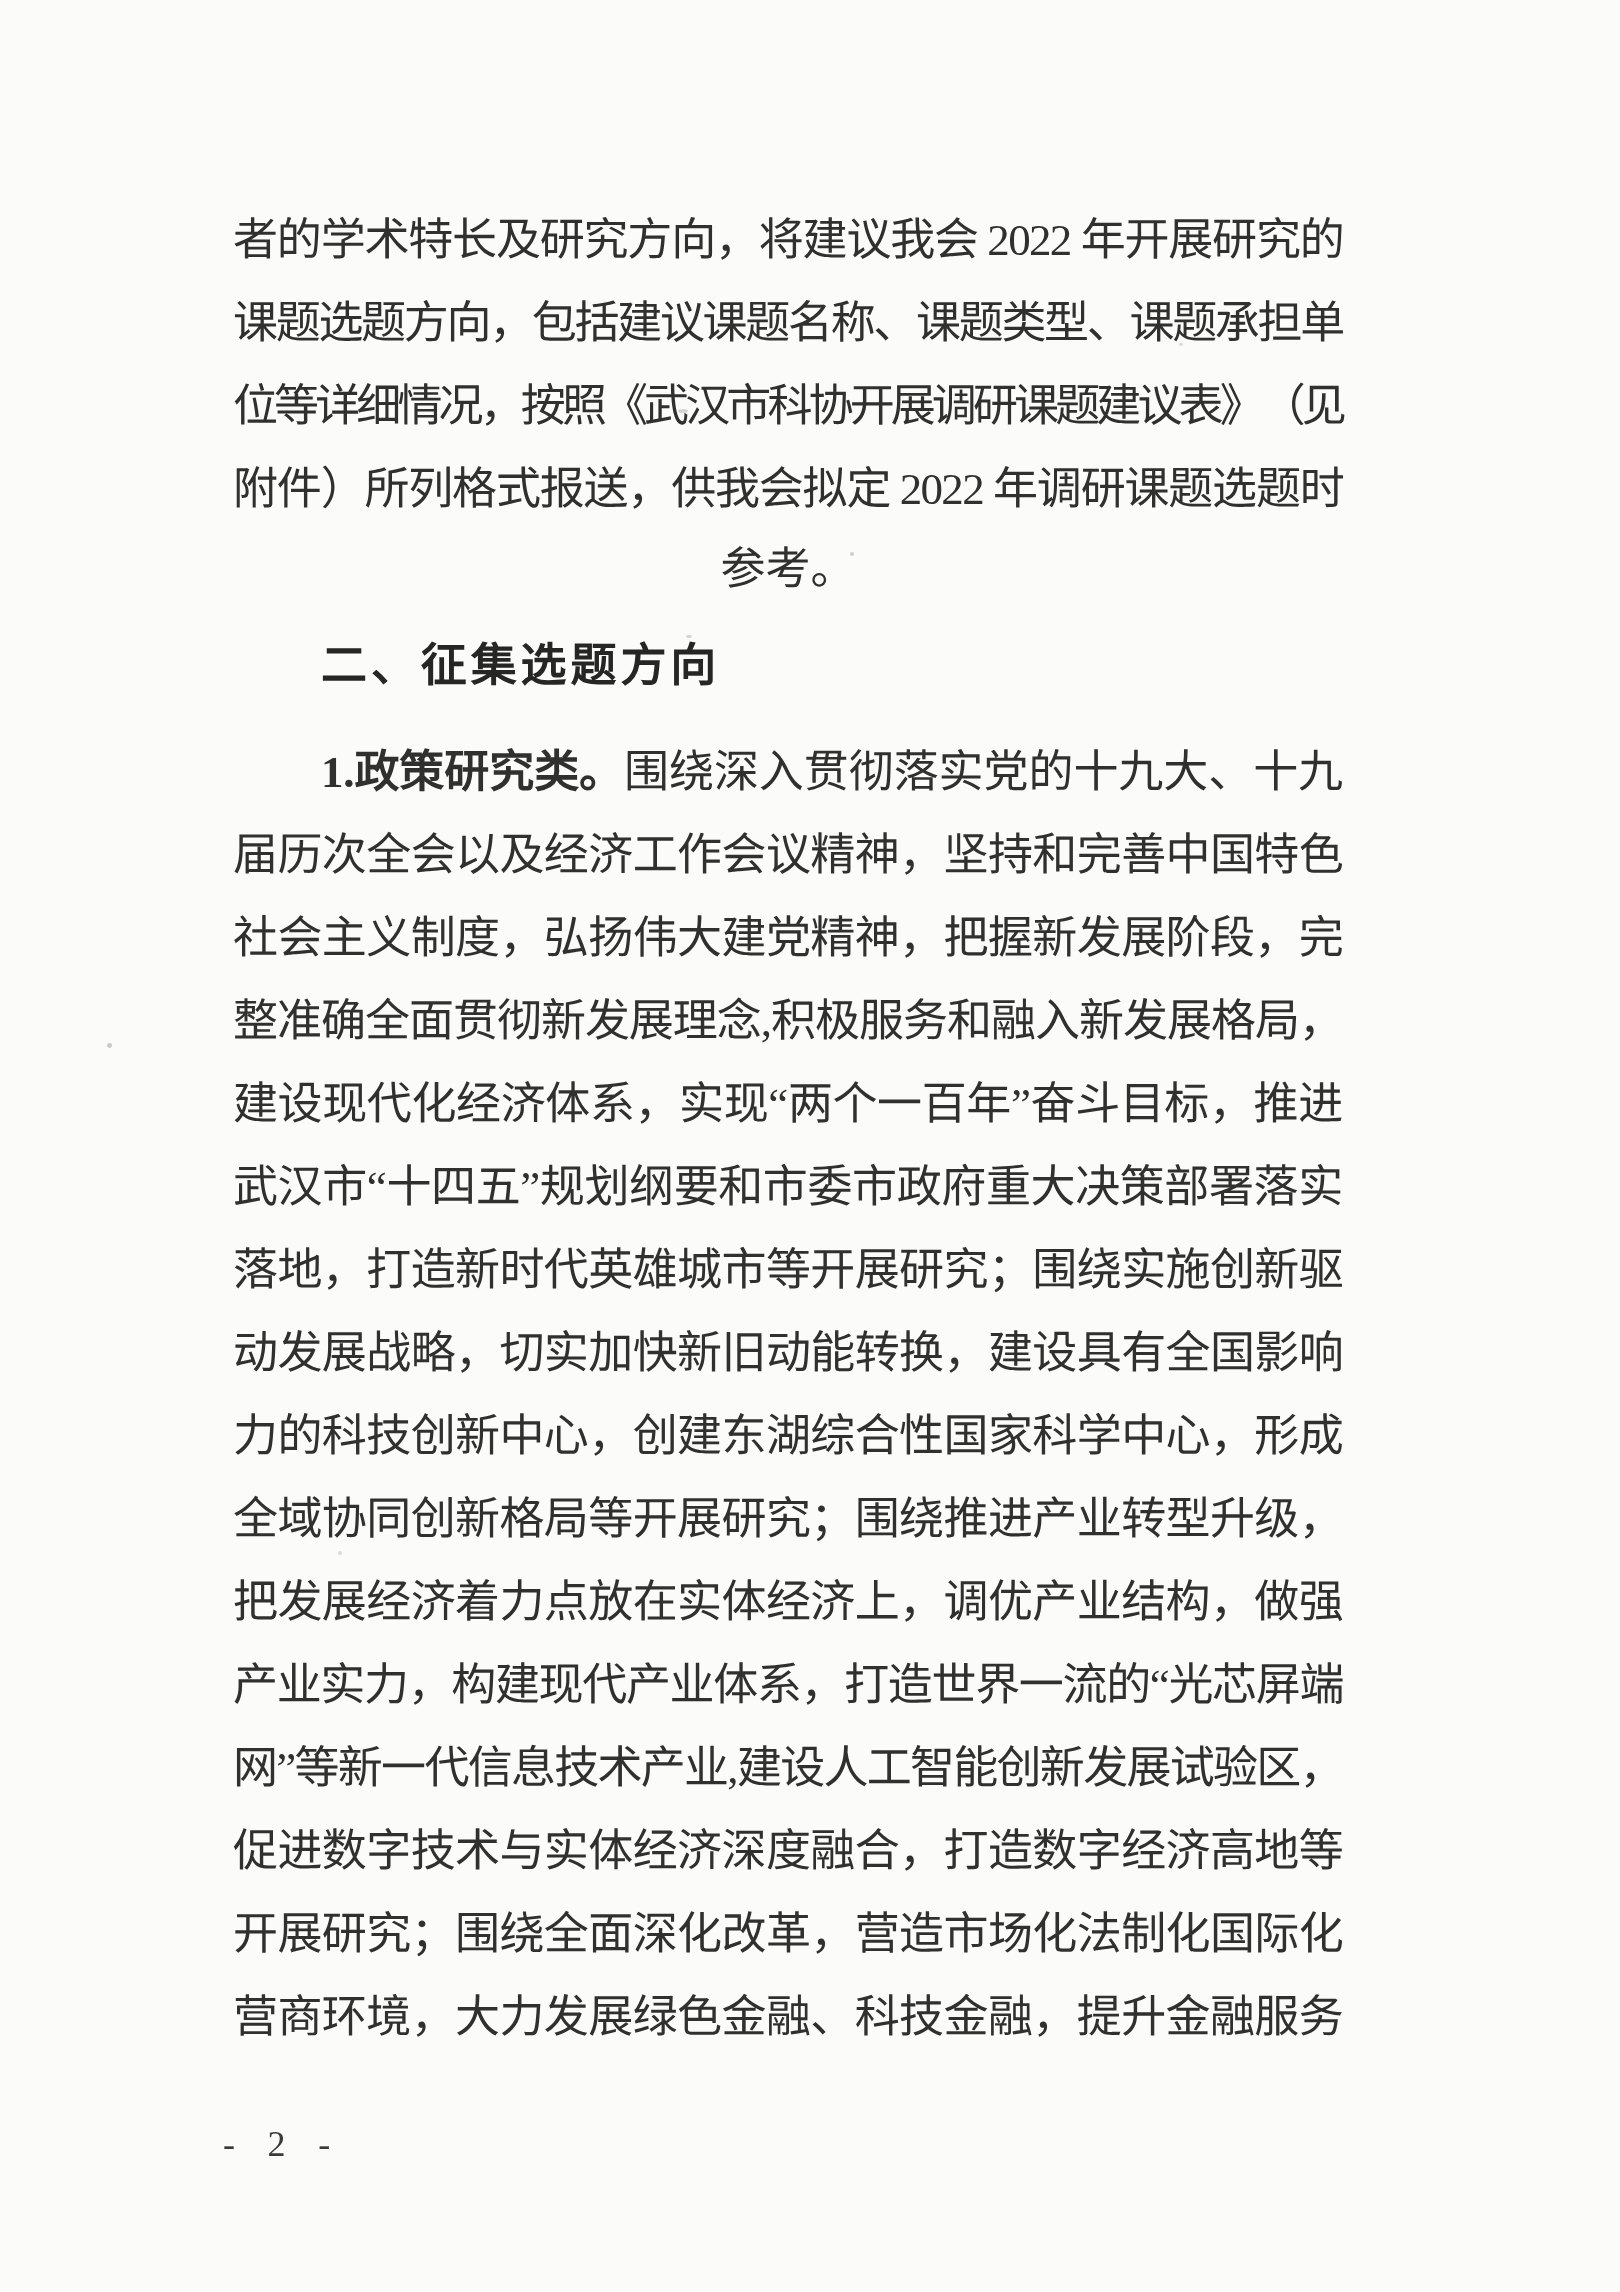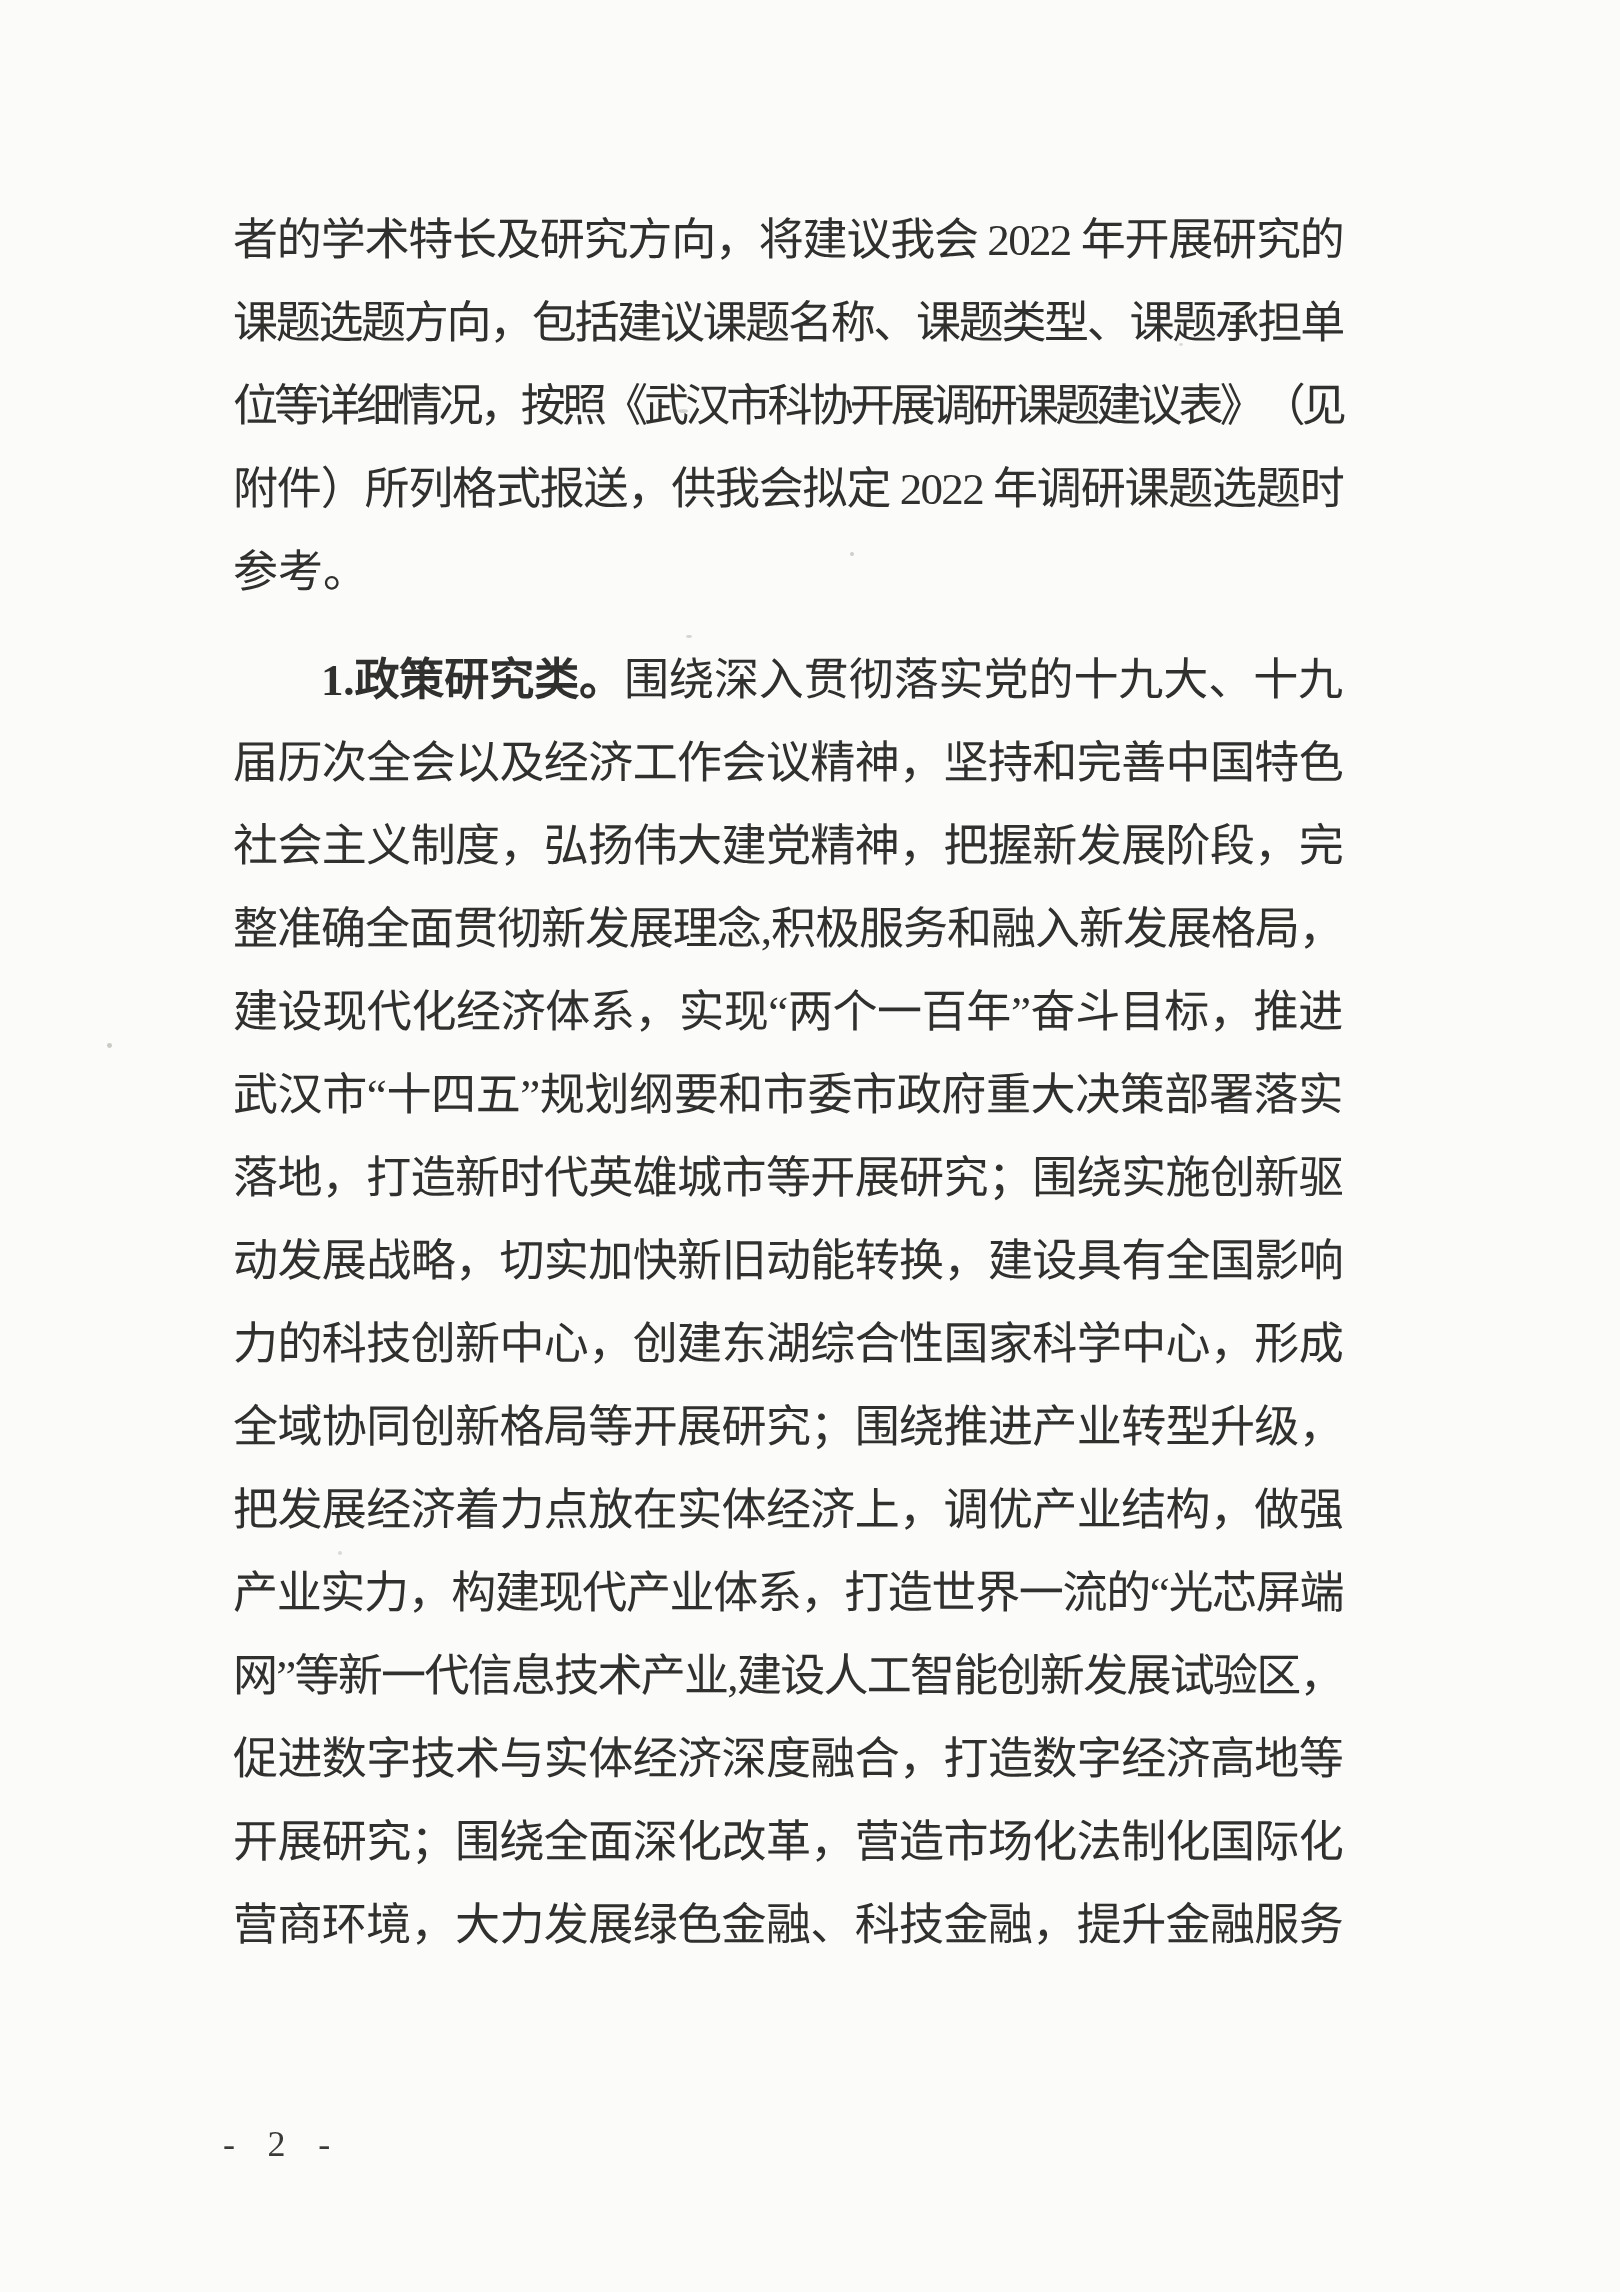--- a/index.html
+++ b/index.html
@@ -23,21 +23,21 @@
     font-size:45px;
     white-space:pre;
   }
   .jline{
     display:flex;
     justify-content:space-between;
     align-items:baseline;
     overflow:visible;
   }
   .jline .ch{white-space:pre;display:inline-block;}
-  .plain{text-align:left;}
+  .plain{text-align:center;font-family:Liberation Mono, monospace;}
   .bold{font-weight:bold;}
   .heading{
     margin-top:9.8px;
     padding-left:88px;
     font-family:"Liberation Sans", sans-serif;
     font-weight:bold;
     font-size:46px;
     letter-spacing:3.9px;
     color:#262624;
   }
@@ -67,20 +67,21 @@
 <div class="sheet">
 
   <div class="text-col">
 
     <div class="line jline" style="letter-spacing: -1.7px;"><span class="ch">者</span><span class="ch">的</span><span class="ch">学</span><span class="ch">术</span><span class="ch">特</span><span class="ch">长</span><span class="ch">及</span><span class="ch">研</span><span class="ch">究</span><span class="ch">方</span><span class="ch">向</span><span class="ch">，</span><span class="ch">将</span><span class="ch">建</span><span class="ch">议</span><span class="ch">我</span><span class="ch">会</span><span class="ch"> 2022 </span><span class="ch">年</span><span class="ch">开</span><span class="ch">展</span><span class="ch">研</span><span class="ch">究</span><span class="ch">的</span></div>
     <div class="line jline" style="letter-spacing: -2.5px;"><span class="ch">课</span><span class="ch">题</span><span class="ch">选</span><span class="ch">题</span><span class="ch">方</span><span class="ch">向</span><span class="ch">，</span><span class="ch">包</span><span class="ch">括</span><span class="ch">建</span><span class="ch">议</span><span class="ch">课</span><span class="ch">题</span><span class="ch">名</span><span class="ch">称</span><span class="ch">、</span><span class="ch">课</span><span class="ch">题</span><span class="ch">类</span><span class="ch">型</span><span class="ch">、</span><span class="ch">课</span><span class="ch">题</span><span class="ch">承</span><span class="ch">担</span><span class="ch">单</span></div>
     <div class="line jline" style="letter-spacing: -4px;"><span class="ch">位</span><span class="ch">等</span><span class="ch">详</span><span class="ch">细</span><span class="ch">情</span><span class="ch">况</span><span class="ch">，</span><span class="ch">按</span><span class="ch">照</span><span class="ch">《</span><span class="ch">武</span><span class="ch">汉</span><span class="ch">市</span><span class="ch">科</span><span class="ch">协</span><span class="ch">开</span><span class="ch">展</span><span class="ch">调</span><span class="ch">研</span><span class="ch">课</span><span class="ch">题</span><span class="ch">建</span><span class="ch">议</span><span class="ch">表</span><span class="ch">》</span><span class="ch">（</span><span class="ch">见</span></div>
     <div class="line jline" style="letter-spacing: -1.7px;"><span class="ch">附</span><span class="ch">件</span><span class="ch">）</span><span class="ch">所</span><span class="ch">列</span><span class="ch">格</span><span class="ch">式</span><span class="ch">报</span><span class="ch">送</span><span class="ch">，</span><span class="ch">供</span><span class="ch">我</span><span class="ch">会</span><span class="ch">拟</span><span class="ch">定</span><span class="ch"> 2022 </span><span class="ch">年</span><span class="ch">调</span><span class="ch">研</span><span class="ch">课</span><span class="ch">题</span><span class="ch">选</span><span class="ch">题</span><span class="ch">时</span></div>
     <div class="line plain">参考。</div>
 
+    <div class="line heading">二、征集选题方向</div>
 
     <div class="line jline para-first" style="letter-spacing: -0.3px;"><span class="ch bold">1.</span><span class="ch bold">政</span><span class="ch bold">策</span><span class="ch bold">研</span><span class="ch bold">究</span><span class="ch bold">类</span><span class="ch bold">。</span><span class="ch">围</span><span class="ch">绕</span><span class="ch">深</span><span class="ch">入</span><span class="ch">贯</span><span class="ch">彻</span><span class="ch">落</span><span class="ch">实</span><span class="ch">党</span><span class="ch">的</span><span class="ch">十</span><span class="ch">九</span><span class="ch">大</span><span class="ch">、</span><span class="ch">十</span><span class="ch">九</span></div>
     <div class="line jline" style="letter-spacing: -0.8px;"><span class="ch">届</span><span class="ch">历</span><span class="ch">次</span><span class="ch">全</span><span class="ch">会</span><span class="ch">以</span><span class="ch">及</span><span class="ch">经</span><span class="ch">济</span><span class="ch">工</span><span class="ch">作</span><span class="ch">会</span><span class="ch">议</span><span class="ch">精</span><span class="ch">神</span><span class="ch">，</span><span class="ch">坚</span><span class="ch">持</span><span class="ch">和</span><span class="ch">完</span><span class="ch">善</span><span class="ch">中</span><span class="ch">国</span><span class="ch">特</span><span class="ch">色</span></div>
     <div class="line jline" style="letter-spacing: -0.8px;"><span class="ch">社</span><span class="ch">会</span><span class="ch">主</span><span class="ch">义</span><span class="ch">制</span><span class="ch">度</span><span class="ch">，</span><span class="ch">弘</span><span class="ch">扬</span><span class="ch">伟</span><span class="ch">大</span><span class="ch">建</span><span class="ch">党</span><span class="ch">精</span><span class="ch">神</span><span class="ch">，</span><span class="ch">把</span><span class="ch">握</span><span class="ch">新</span><span class="ch">发</span><span class="ch">展</span><span class="ch">阶</span><span class="ch">段</span><span class="ch">，</span><span class="ch">完</span></div>
     <div class="line jline" style="letter-spacing: -1.2px;"><span class="ch">整</span><span class="ch">准</span><span class="ch">确</span><span class="ch">全</span><span class="ch">面</span><span class="ch">贯</span><span class="ch">彻</span><span class="ch">新</span><span class="ch">发</span><span class="ch">展</span><span class="ch">理</span><span class="ch">念</span><span class="ch">,</span><span class="ch">积</span><span class="ch">极</span><span class="ch">服</span><span class="ch">务</span><span class="ch">和</span><span class="ch">融</span><span class="ch">入</span><span class="ch">新</span><span class="ch">发</span><span class="ch">展</span><span class="ch">格</span><span class="ch">局</span><span class="ch">，</span></div>
     <div class="line jline" style="letter-spacing: -0.5px;"><span class="ch">建</span><span class="ch">设</span><span class="ch">现</span><span class="ch">代</span><span class="ch">化</span><span class="ch">经</span><span class="ch">济</span><span class="ch">体</span><span class="ch">系</span><span class="ch">，</span><span class="ch">实</span><span class="ch">现</span><span class="ch">“</span><span class="ch">两</span><span class="ch">个</span><span class="ch">一</span><span class="ch">百</span><span class="ch">年</span><span class="ch">”</span><span class="ch">奋</span><span class="ch">斗</span><span class="ch">目</span><span class="ch">标</span><span class="ch">，</span><span class="ch">推</span><span class="ch">进</span></div>
     <div class="line jline" style="letter-spacing: -0.5px;"><span class="ch">武</span><span class="ch">汉</span><span class="ch">市</span><span class="ch">“</span><span class="ch">十</span><span class="ch">四</span><span class="ch">五</span><span class="ch">”</span><span class="ch">规</span><span class="ch">划</span><span class="ch">纲</span><span class="ch">要</span><span class="ch">和</span><span class="ch">市</span><span class="ch">委</span><span class="ch">市</span><span class="ch">政</span><span class="ch">府</span><span class="ch">重</span><span class="ch">大</span><span class="ch">决</span><span class="ch">策</span><span class="ch">部</span><span class="ch">署</span><span class="ch">落</span><span class="ch">实</span></div>
     <div class="line jline" style="letter-spacing: -0.8px;"><span class="ch">落</span><span class="ch">地</span><span class="ch">，</span><span class="ch">打</span><span class="ch">造</span><span class="ch">新</span><span class="ch">时</span><span class="ch">代</span><span class="ch">英</span><span class="ch">雄</span><span class="ch">城</span><span class="ch">市</span><span class="ch">等</span><span class="ch">开</span><span class="ch">展</span><span class="ch">研</span><span class="ch">究</span><span class="ch">；</span><span class="ch">围</span><span class="ch">绕</span><span class="ch">实</span><span class="ch">施</span><span class="ch">创</span><span class="ch">新</span><span class="ch">驱</span></div>
     <div class="line jline" style="letter-spacing: -0.8px;"><span class="ch">动</span><span class="ch">发</span><span class="ch">展</span><span class="ch">战</span><span class="ch">略</span><span class="ch">，</span><span class="ch">切</span><span class="ch">实</span><span class="ch">加</span><span class="ch">快</span><span class="ch">新</span><span class="ch">旧</span><span class="ch">动</span><span class="ch">能</span><span class="ch">转</span><span class="ch">换</span><span class="ch">，</span><span class="ch">建</span><span class="ch">设</span><span class="ch">具</span><span class="ch">有</span><span class="ch">全</span><span class="ch">国</span><span class="ch">影</span><span class="ch">响</span></div>
     <div class="line jline" style="letter-spacing: -0.8px;"><span class="ch">力</span><span class="ch">的</span><span class="ch">科</span><span class="ch">技</span><span class="ch">创</span><span class="ch">新</span><span class="ch">中</span><span class="ch">心</span><span class="ch">，</span><span class="ch">创</span><span class="ch">建</span><span class="ch">东</span><span class="ch">湖</span><span class="ch">综</span><span class="ch">合</span><span class="ch">性</span><span class="ch">国</span><span class="ch">家</span><span class="ch">科</span><span class="ch">学</span><span class="ch">中</span><span class="ch">心</span><span class="ch">，</span><span class="ch">形</span><span class="ch">成</span></div>

